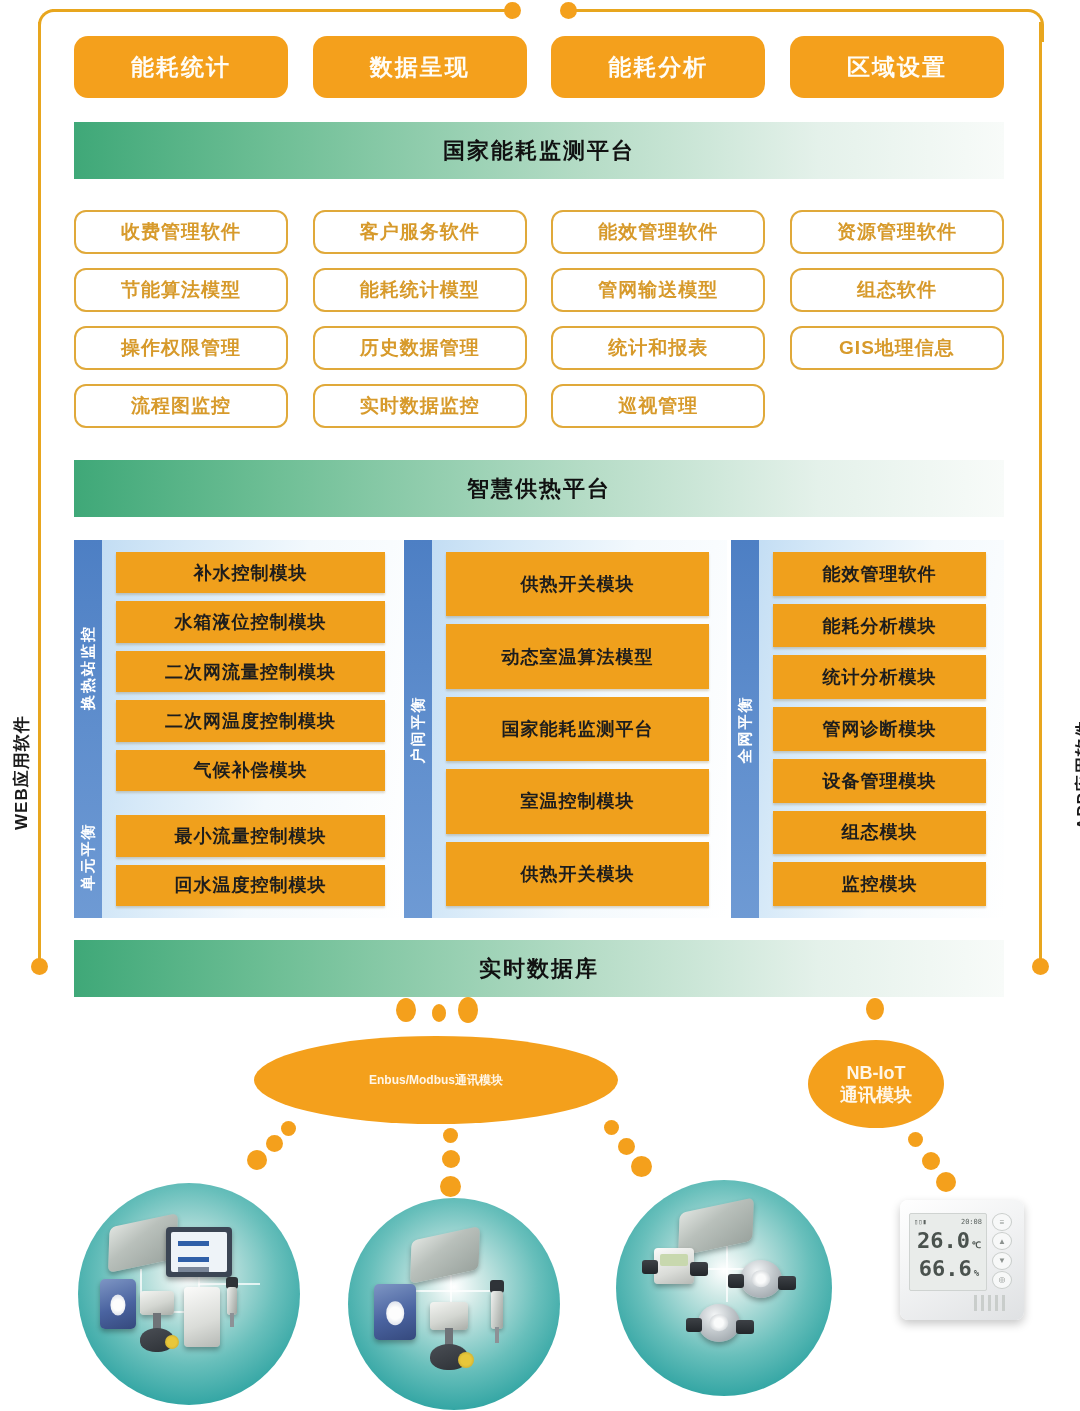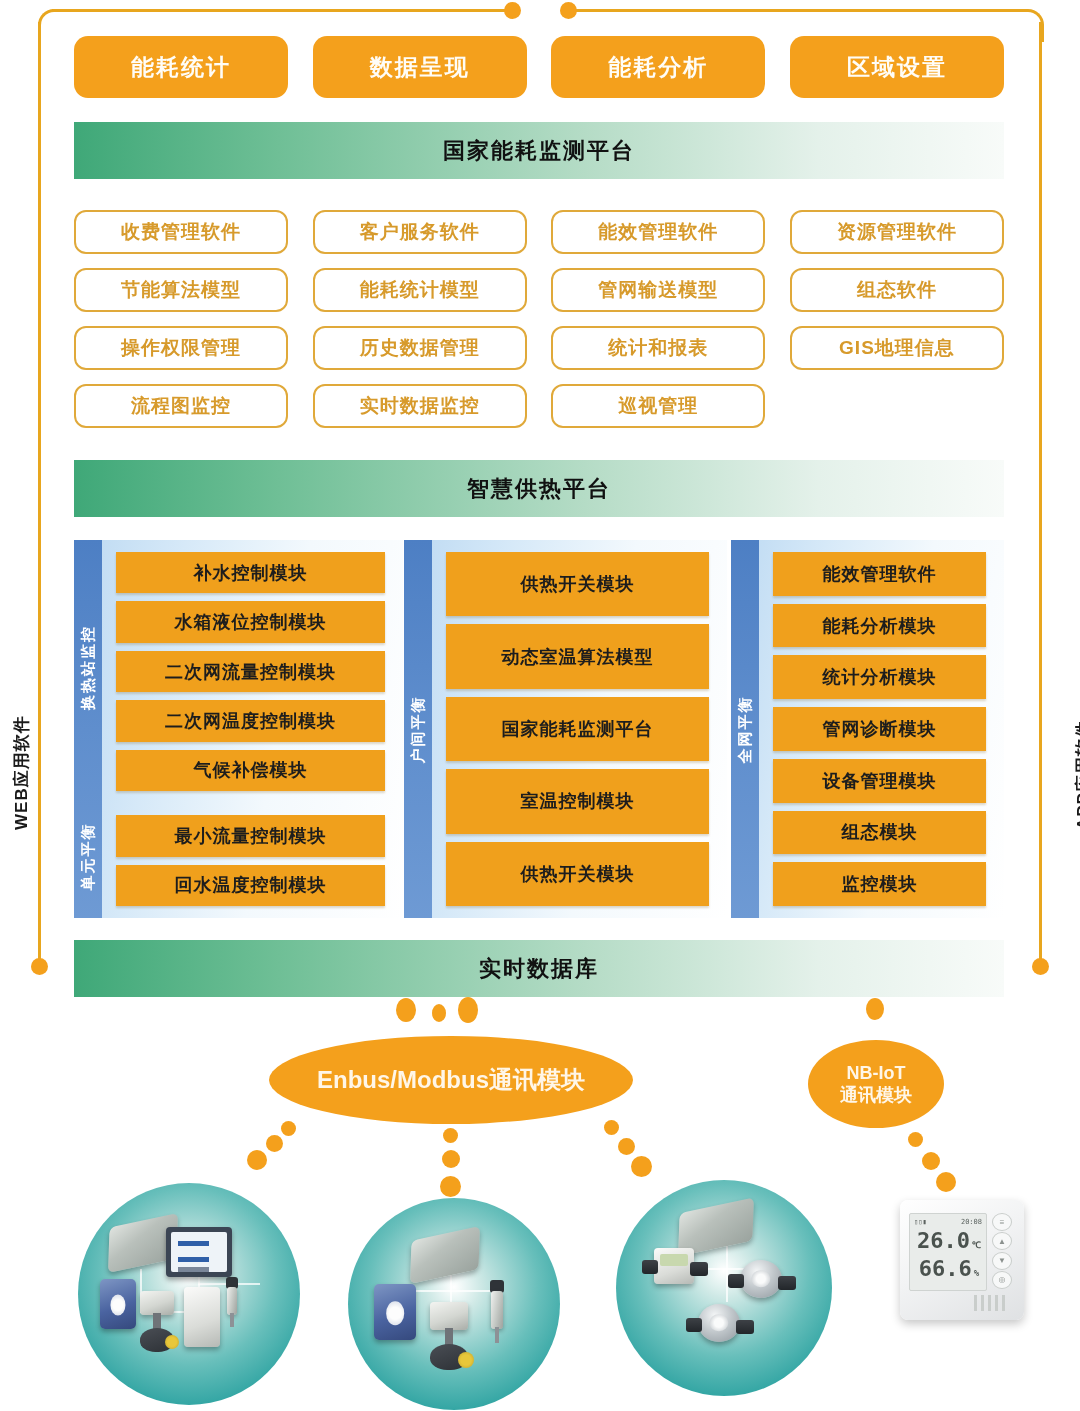--- a/index.html
+++ b/index.html
@@ -115,21 +115,21 @@
   }
   .mgap{flex:0 0 8px;}
 
   
   .ellipse{
     position:absolute;background:#f4a01c;border-radius:50%;
     display:flex;align-items:center;justify-content:center;
     flex-direction:column;color:#fff6e8;font-weight:bold;
     text-align:center;line-height:1.25;
   }
-  .ellipse.enbus{left:269px;top:1036px;width:364px;height:88px;font-size:24px;}
+  .ellipse.enbus{left:254px;top:1036px;width:364px;height:88px;font-size:12px;}
   .ellipse.nbiot{left:808px;top:1040px;width:136px;height:88px;font-size:18px;}
 
   
   .cdot{position:absolute;border-radius:50%;background:#f4a01c;}
 
   
   .devcircle{
     position:absolute;border-radius:50%;
     background:radial-gradient(circle at 50% 42%,#ffffff 0%,#cfe9e6 16%,#68bfbb 52%,#1d9b9a 86%,#17908f 100%);
     overflow:hidden;

